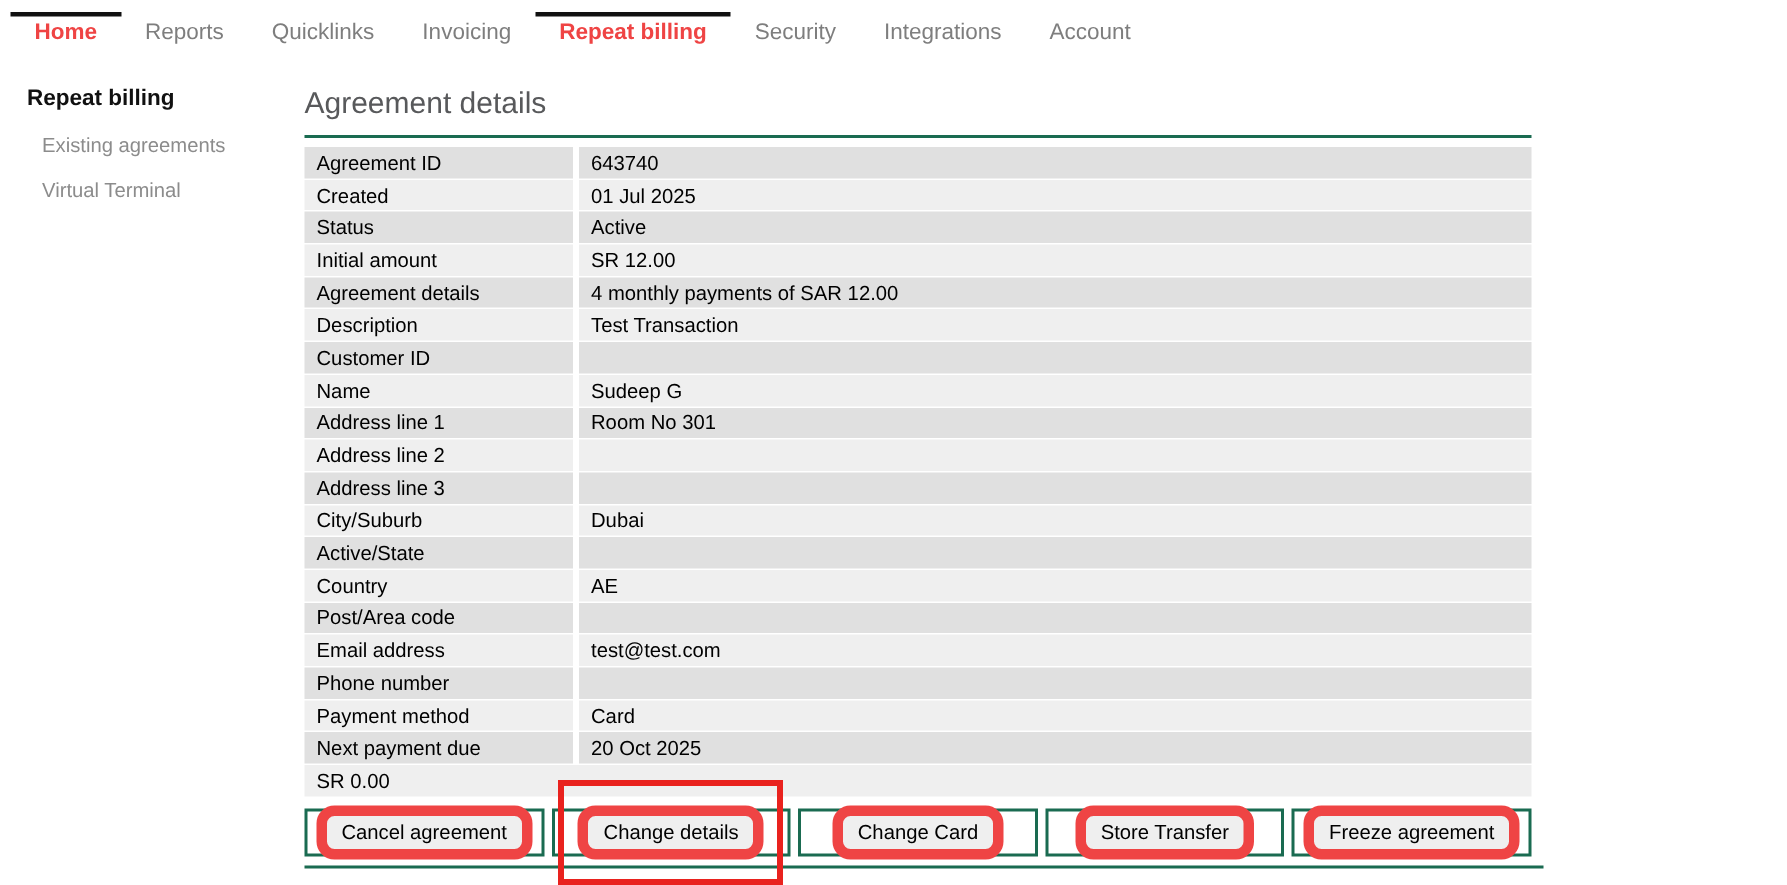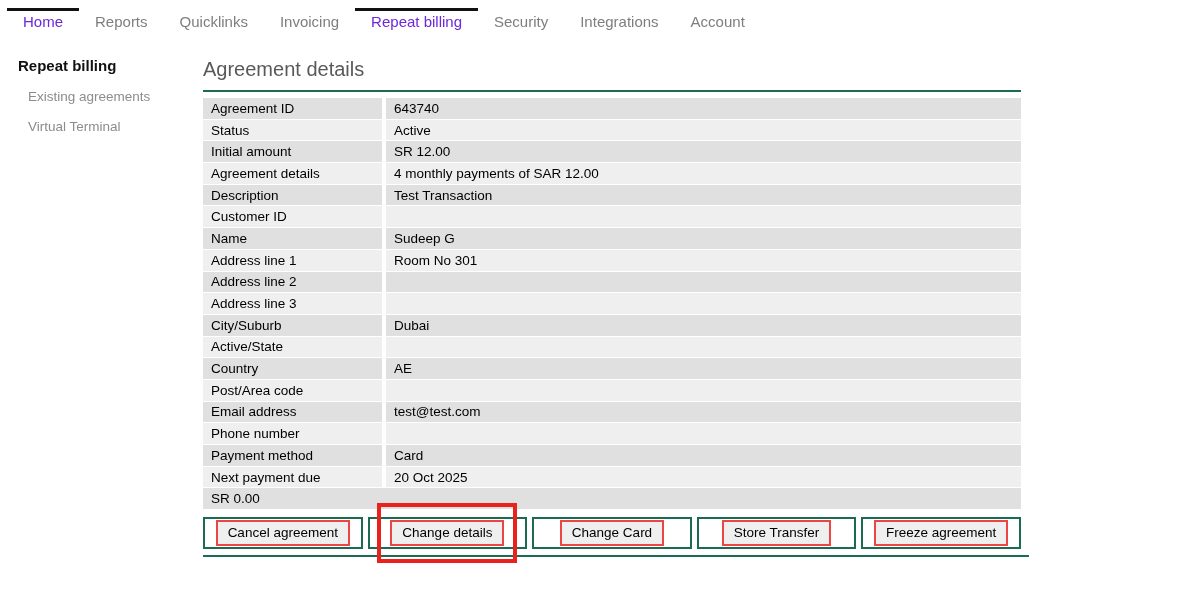--- a/index.html
+++ b/index.html
@@ -19,22 +19,23 @@
   }
   .tab {
     padding: 2px 16px 4px 16px;
     border-top: 3px solid transparent;
     font-size: 15px;
     color: #7e7e7e;
     white-space: nowrap;
     cursor: pointer;
   }
   .tab.active {
-    color: #6d28d9;
+    color: #ef4444;
     border-top-color: #111;
+    font-weight: bold;
   }
 
   
   .layout { display: flex; }
   .sidebar {
     width: 203px;
     padding: 24px 0 0 18px;
     flex-shrink: 0;
   }
   .sidebar-title {
@@ -103,22 +104,22 @@
     border: 2px solid #1a6b51;
     display: flex;
     align-items: center;
     justify-content: center;
   }
   .btn {
     font-family: "Liberation Sans", sans-serif;
     font-size: 13.5px;
     color: #000;
     background: #efefef;
-    border: 2px solid #ef4444;
-    border-radius: 0;
+    border: 7px solid #ef4444;
+    border-radius: 12px;
     padding: 3px 10px 4px 10px;
     cursor: pointer;
     white-space: nowrap;
   }
   .btn-wrap { position: relative; display: inline-block; }
   .red-ring {
     position: absolute;
     top: -17px; bottom: -17px; left: -13px; right: -13px;
     border: 4px solid #e9221e;
     pointer-events: none;
@@ -150,20 +151,24 @@
   <div class="main">
     <div class="page-title">Agreement details</div>
     <div class="rule top"></div>
 
     <div class="details-table">
       <div class="detail-row">
         <div class="cell cell-label">Agreement ID</div>
         <div class="cell cell-value">643740</div>
       </div>
       <div class="detail-row">
+        <div class="cell cell-label">Created</div>
+        <div class="cell cell-value">01 Jul 2025</div>
+      </div>
+      <div class="detail-row">
         <div class="cell cell-label">Status</div>
         <div class="cell cell-value">Active</div>
       </div>
       <div class="detail-row">
         <div class="cell cell-label">Initial amount</div>
         <div class="cell cell-value">SR 12.00</div>
       </div>
       <div class="detail-row">
         <div class="cell cell-label">Agreement details</div>
         <div class="cell cell-value">4 monthly payments of SAR 12.00</div>

